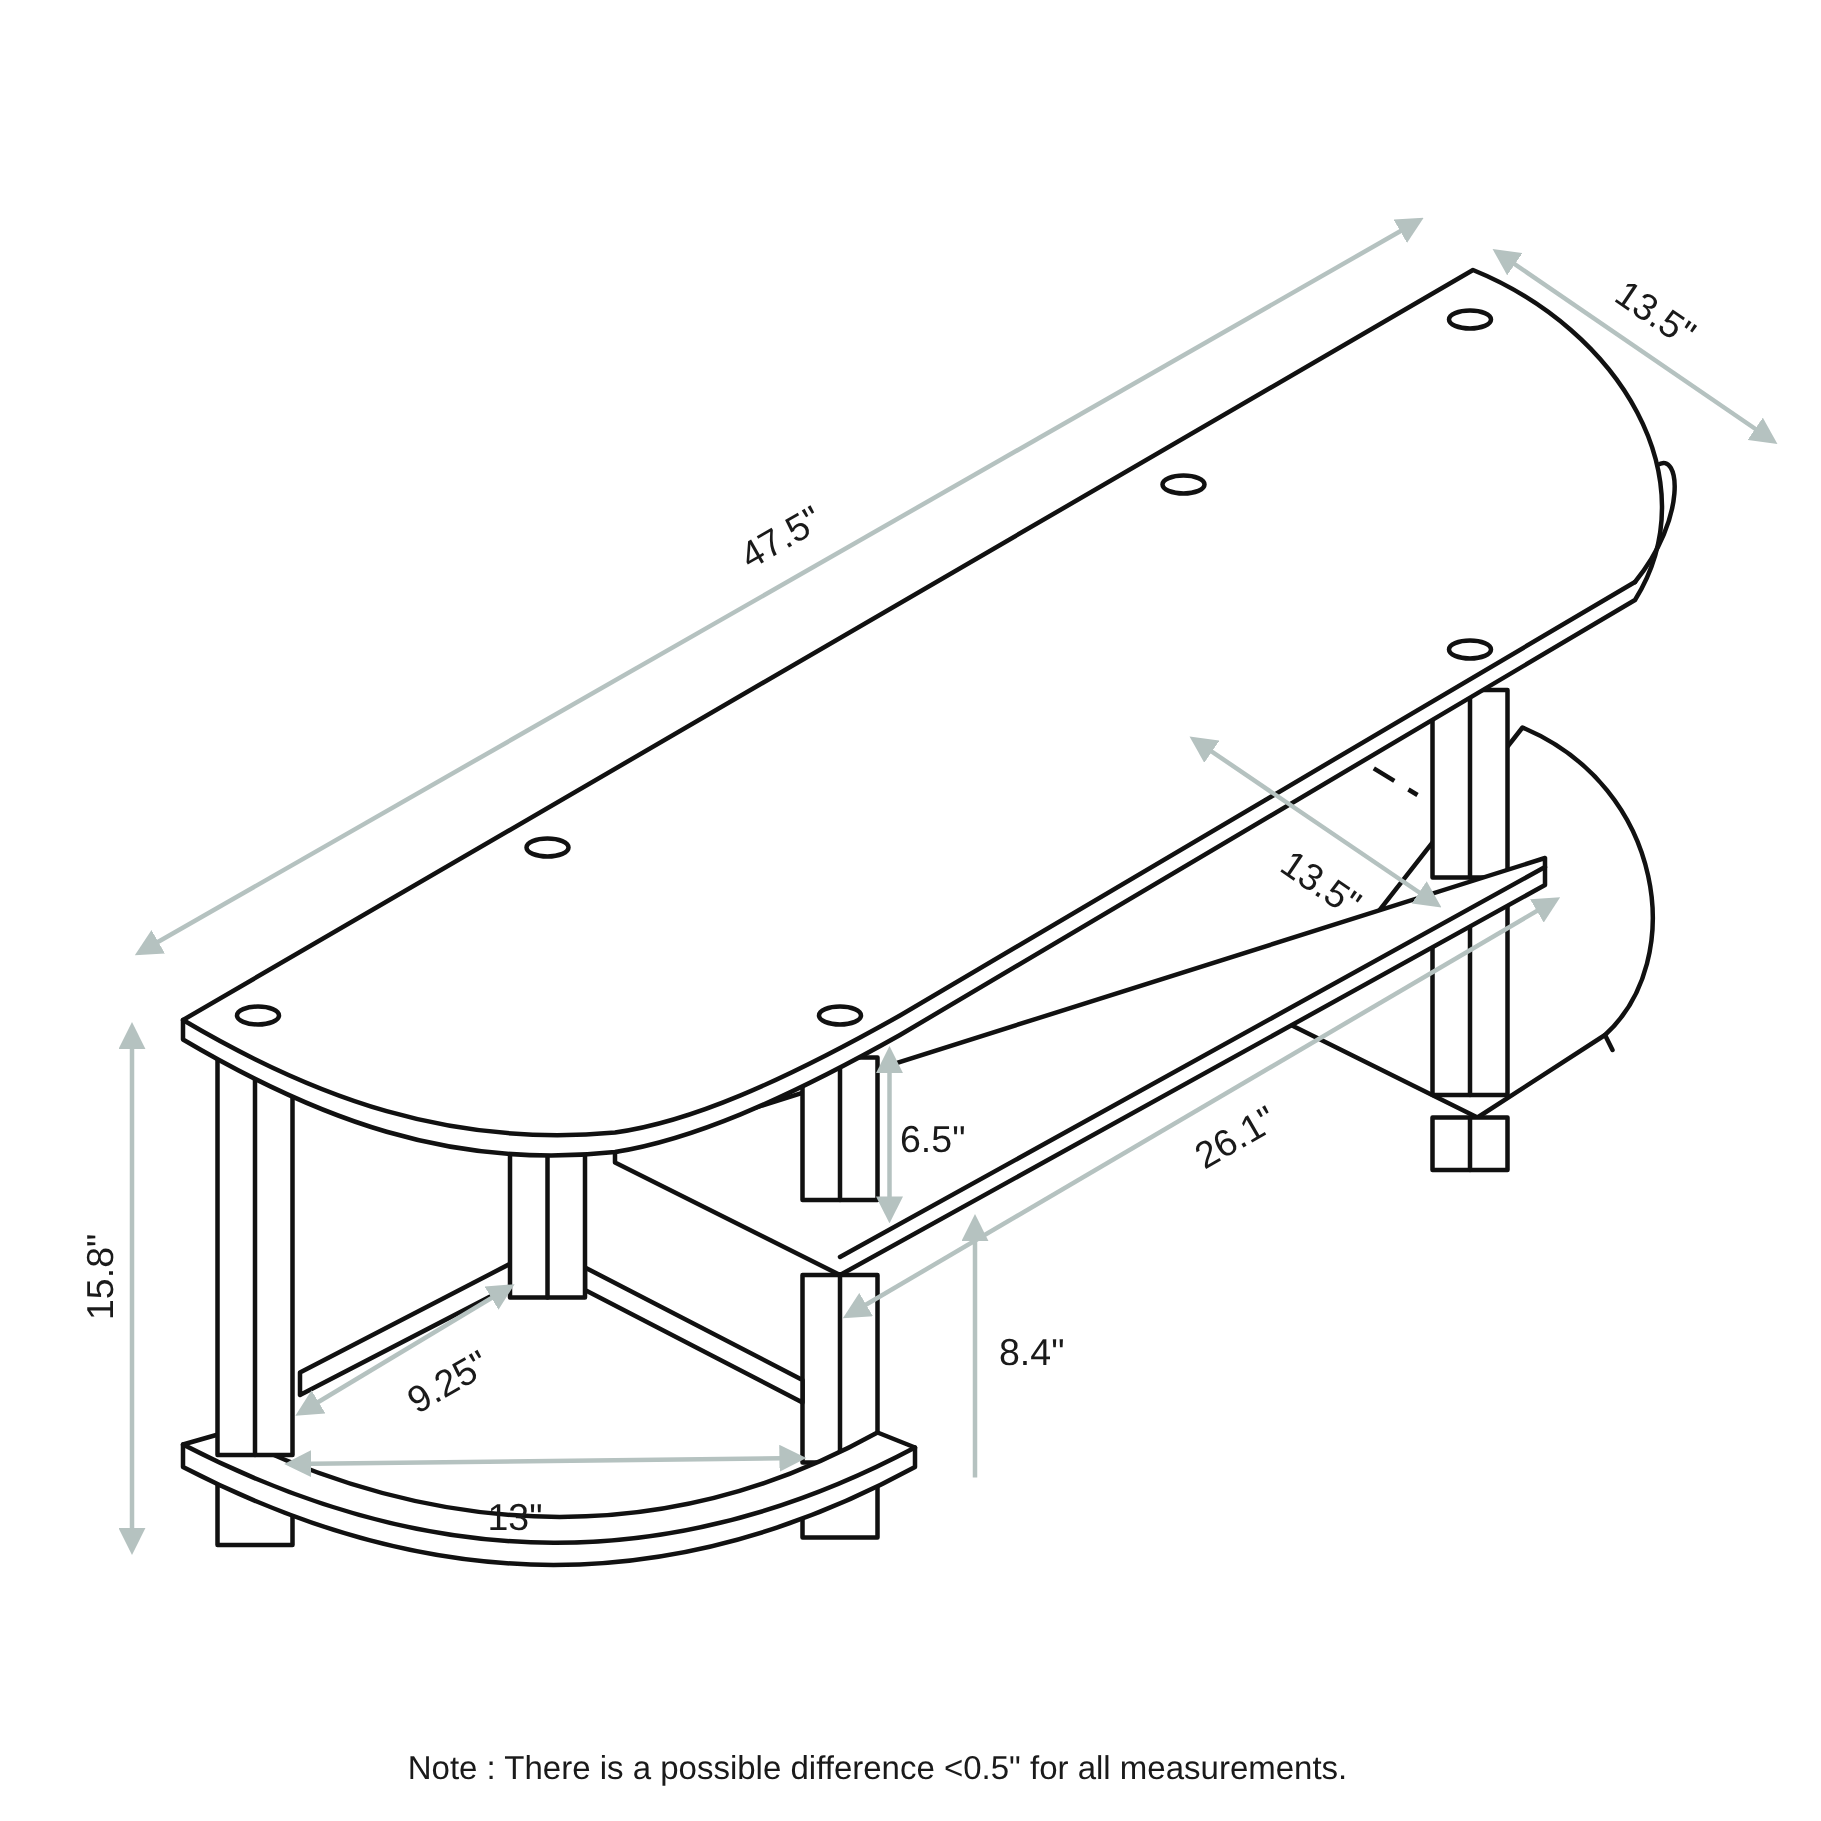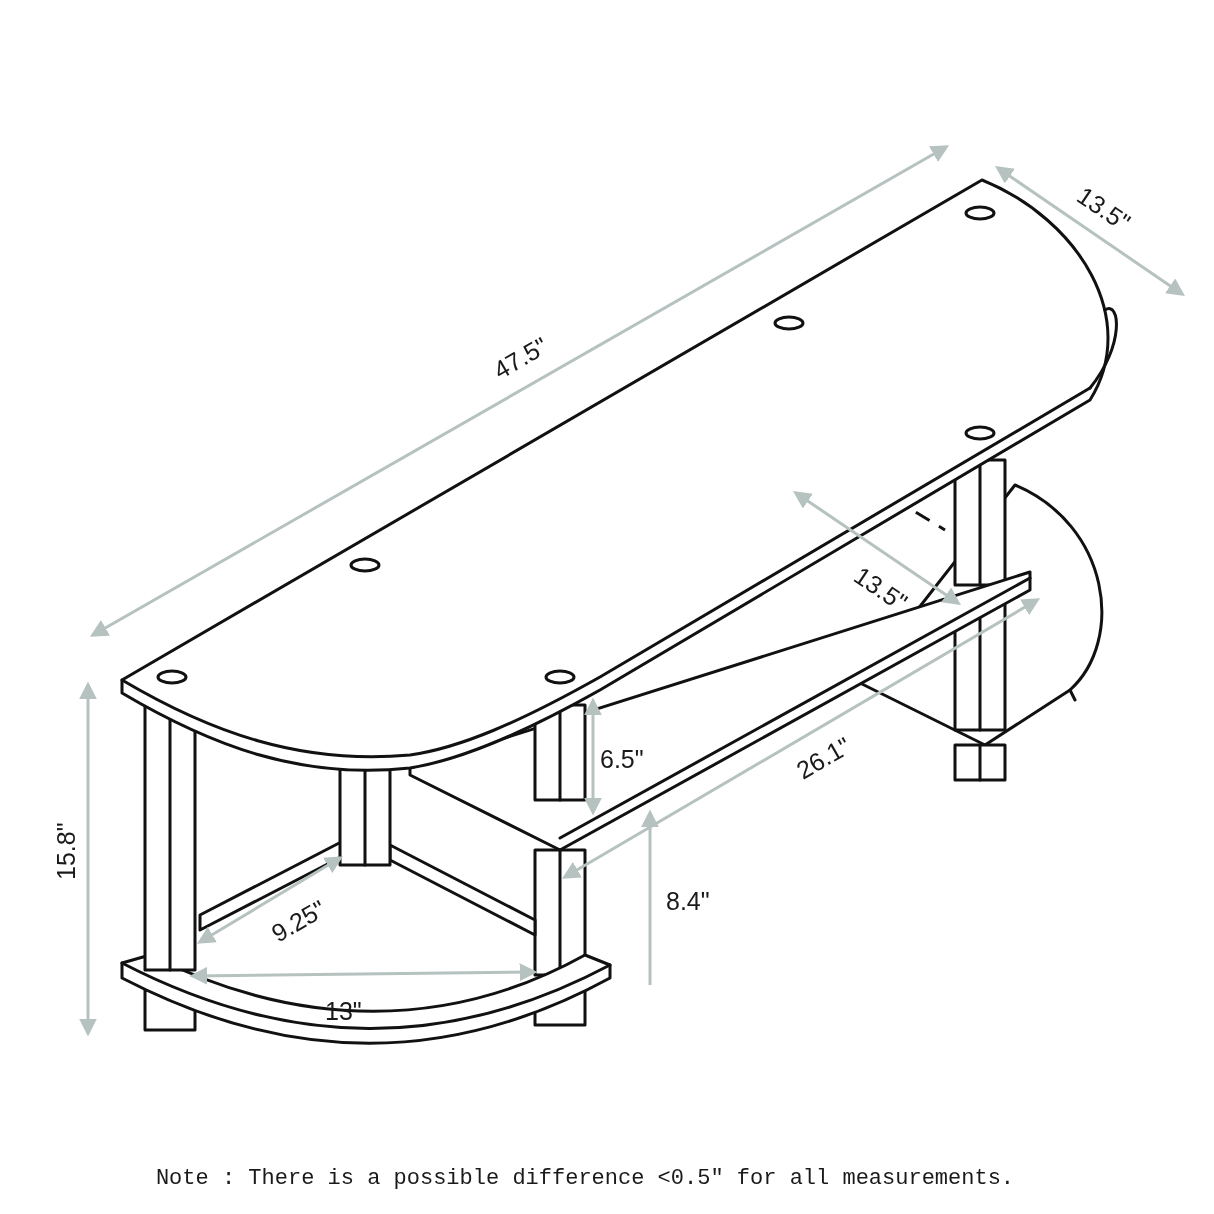--- a/index.html
+++ b/index.html
@@ -3,21 +3,21 @@
 <meta charset="utf-8">
 <style>
   html,body{margin:0;padding:0;background:#ffffff;}
   body{width:1214px;height:1214px;position:relative;overflow:hidden;font-family:"Liberation Sans",sans-serif;}
   #diagram{position:absolute;left:0;top:0;width:1214px;height:1214px;}
   .ol{fill:#fff;stroke:#111;stroke-width:3;stroke-linejoin:round;stroke-linecap:round;}
   .ln{fill:none;stroke:#111;stroke-width:3;stroke-linecap:round;stroke-linejoin:round;}
   .dash{fill:none;stroke:#111;stroke-width:3;stroke-dasharray:16 11;}
   .dim{fill:none;stroke:#b5c2c0;stroke-width:3;}
   .lbl{font-family:"Liberation Sans",sans-serif;font-size:25px;fill:#1a1a1a;}
-  .note{position:absolute;left:0;width:1170px;top:1166px;text-align:center;font-size:22px;color:#1a1a1a;font-family:Liberation Mono, monospace;}
+  .note{position:absolute;left:0;width:1170px;top:1166px;text-align:center;font-size:22px;color:#1a1a1a;font-family:Liberation Sans, sans-serif;}
 </style>
 </head>
 <body>
 
 <svg id="diagram" viewBox="0 0 1214 1214" xmlns="http://www.w3.org/2000/svg">
   <defs>
     <marker id="ah" viewBox="0 0 10 10" refX="8" refY="5" markerWidth="6" markerHeight="6" orient="auto-start-reverse">
       <path d="M0,0 L10,5 L0,10 z" fill="#b5c2c0"></path>
     </marker>
   </defs>

